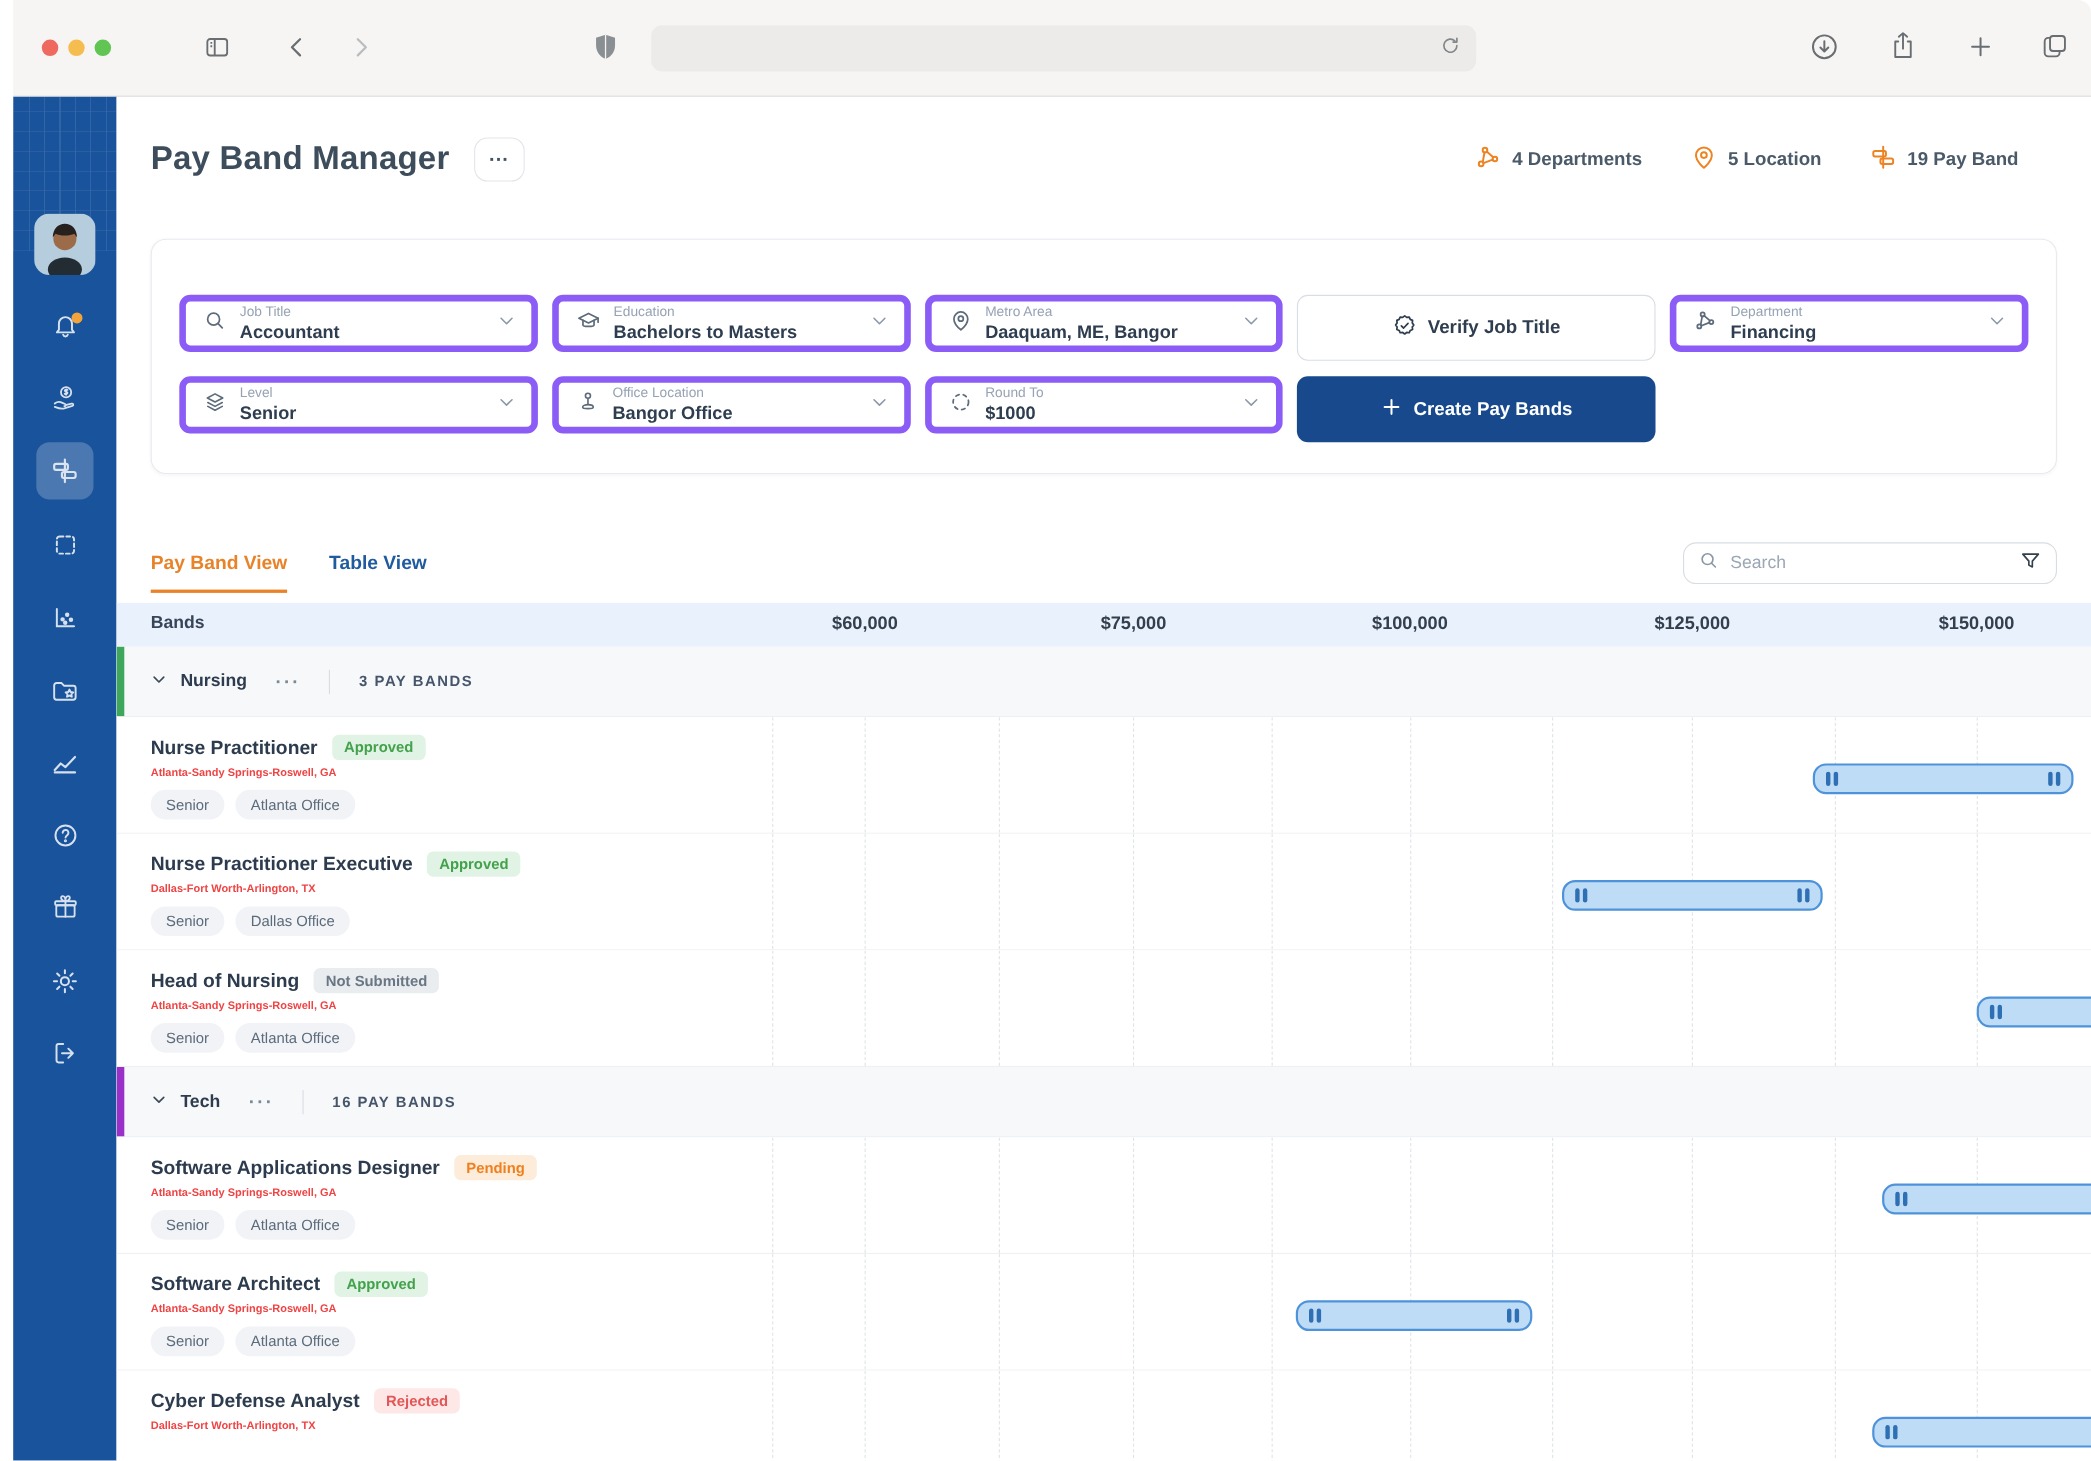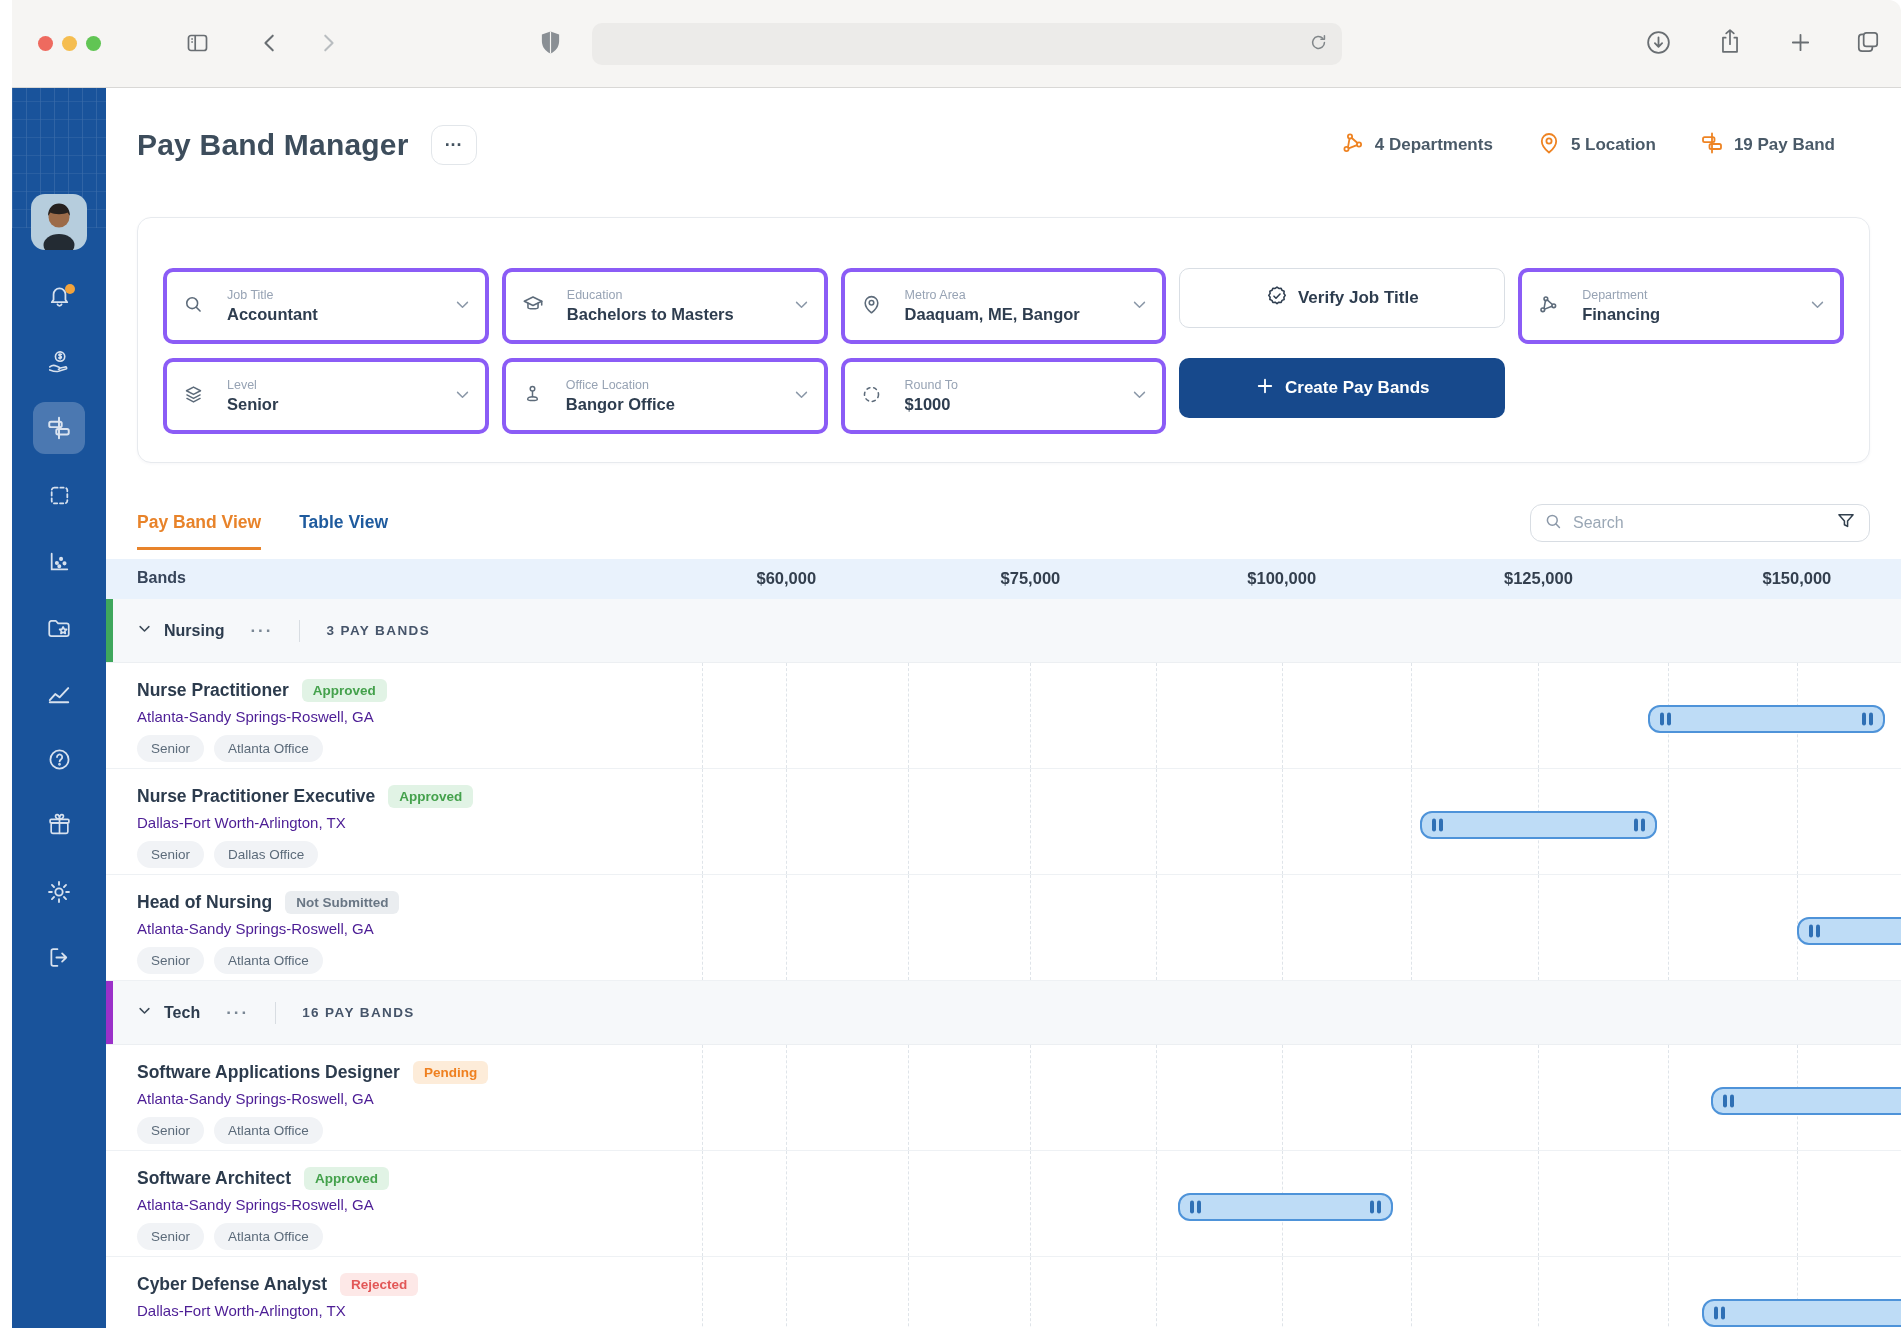--- a/index.html
+++ b/index.html
@@ -50,34 +50,34 @@
 
   
   .panel { margin:52px 31px 0 31px; border:1px solid #e7eaee; border-radius:14px; background:#fff;
     box-shadow:0 1px 3px rgba(40,60,90,.04); padding:26px 25px 28px; }
   .panel-head { display:flex; align-items:center; height:30px; }
   .panel-title { font-size:17px; font-weight:700; letter-spacing:1.3px; color:#22384e; }
   .keep-open { margin-left:auto; display:flex; align-items:center; gap:12px; font-size:17px; color:#2e3d4f; cursor:pointer; }
   .checkbox { width:22px; height:22px; border-radius:6px; background:#17498c; display:flex; align-items:center; justify-content:center; }
   .close-x { margin-left:190px; color:#9aa4ad; cursor:pointer; }
   .fields { display:grid; grid-template-columns:repeat(5,1fr); gap:14px 13px; margin-top:24px; }
-  .field { height:76px; border:4px solid #8b5cf6; border-radius:10px; background:#fff;
-    display:flex; align-items:center; padding:0 14px 0 16px; gap:23px; cursor:pointer; }
+  .field { height:52px; border:6px solid #8b5cf6; border-radius:10px; background:#fff;
+    display:flex; align-items:center; padding:0 14px 0 16px; gap:12px; cursor:pointer; }
   .field .ficon { color:#5d6b7a; flex:none; }
   .field .meta { flex:1; min-width:0; }
   .field .flabel { font-size:12.5px; color:#97a3b4; margin-bottom:3px; }
   .field .fvalue { font-size:16.5px; font-weight:700; color:#2e3d4f; white-space:nowrap; overflow:hidden; text-overflow:ellipsis; }
   .field .chev { color:#8b98a8; flex:none; }
   .btn { height:60px; border-radius:10px; display:flex; align-items:center; justify-content:center; gap:10px;
     font-size:17px; font-weight:700; cursor:pointer; }
   .btn-verify { border:1px solid #d9dee4; background:#fff; color:#2e3d4f; }
   .btn-create { border:none; background:#17498c; color:#fff; }
 
   
-  .tabs-row { display:flex; align-items:flex-end; margin:41px 31px 0 31px; }
+  .tabs-row { display:flex; align-items:flex-end; margin:62px 31px 0 31px; }
   .tab { font-size:17.5px; font-weight:700; padding-bottom:14px; border-bottom:3px solid transparent; cursor:pointer; }
   .tab.active { color:#e8832a; border-bottom-color:#e8832a; }
   .tab.idle { color:#1f5b9e; margin-left:38px; }
   .searchbox { margin-left:auto; margin-bottom:8px; width:340px; height:38px; border:1px solid #d8dde3;
     border-radius:12px; display:flex; align-items:center; padding:0 13px; gap:10px; background:#fff; }
   .searchbox input { flex:1; border:none; outline:none; font-size:16px; color:#3a4956; background:transparent; }
   .searchbox input::placeholder { color:#9aa7b5; }
   .searchbox .funnel { color:#32404e; }
 
   
@@ -99,21 +99,21 @@
   .gridlayer { position:absolute; inset:0; pointer-events:none; }
   .gridlayer i { position:absolute; top:0; bottom:0; border-left:1px dashed #dfe4e9; }
   .row-info { position:absolute; left:31px; top:16px; z-index:2; }
   .title-line { display:flex; align-items:center; }
   .job-title { font-size:17.5px; font-weight:700; color:#2c3b4d; }
   .badge { margin-left:13px; font-size:13.5px; font-weight:600; padding:4px 11px; border-radius:6px; }
   .badge.approved { background:#e1f3e5; color:#44a14c; }
   .badge.pending { background:#fdecd9; color:#ef8020; }
   .badge.not-submitted { background:#eaedf0; color:#697684; }
   .badge.rejected { background:#fde8e7; color:#e25757; }
-  .job-loc { margin-top:6px; font-size:15px; color:#4c1d95; }
+  .job-loc { margin-top:6px; font-size:10px; color:#ef4444;font-weight:bold; }
   .tags { margin-top:10px; display:flex; gap:10px; }
   .tag { background:#f1f3f6; color:#5c6b7a; font-size:13.5px; padding:6px 14px; border-radius:14px; }
 
   .band-bar { position:absolute; top:42px; height:28px; background:#bedcf6; border:2px solid #4e93d9;
     border-radius:12px; z-index:1; cursor:grab; }
   .band-bar .h { position:absolute; top:50%; transform:translateY(-50%); width:4px; height:13px;
     background:#2f70b5; border-radius:2px; }
   .band-bar .hl1{ left:10px; } .band-bar .hl2{ left:17px; }
   .band-bar .hr1{ right:10px; } .band-bar .hr2{ right:17px; }
 </style>

